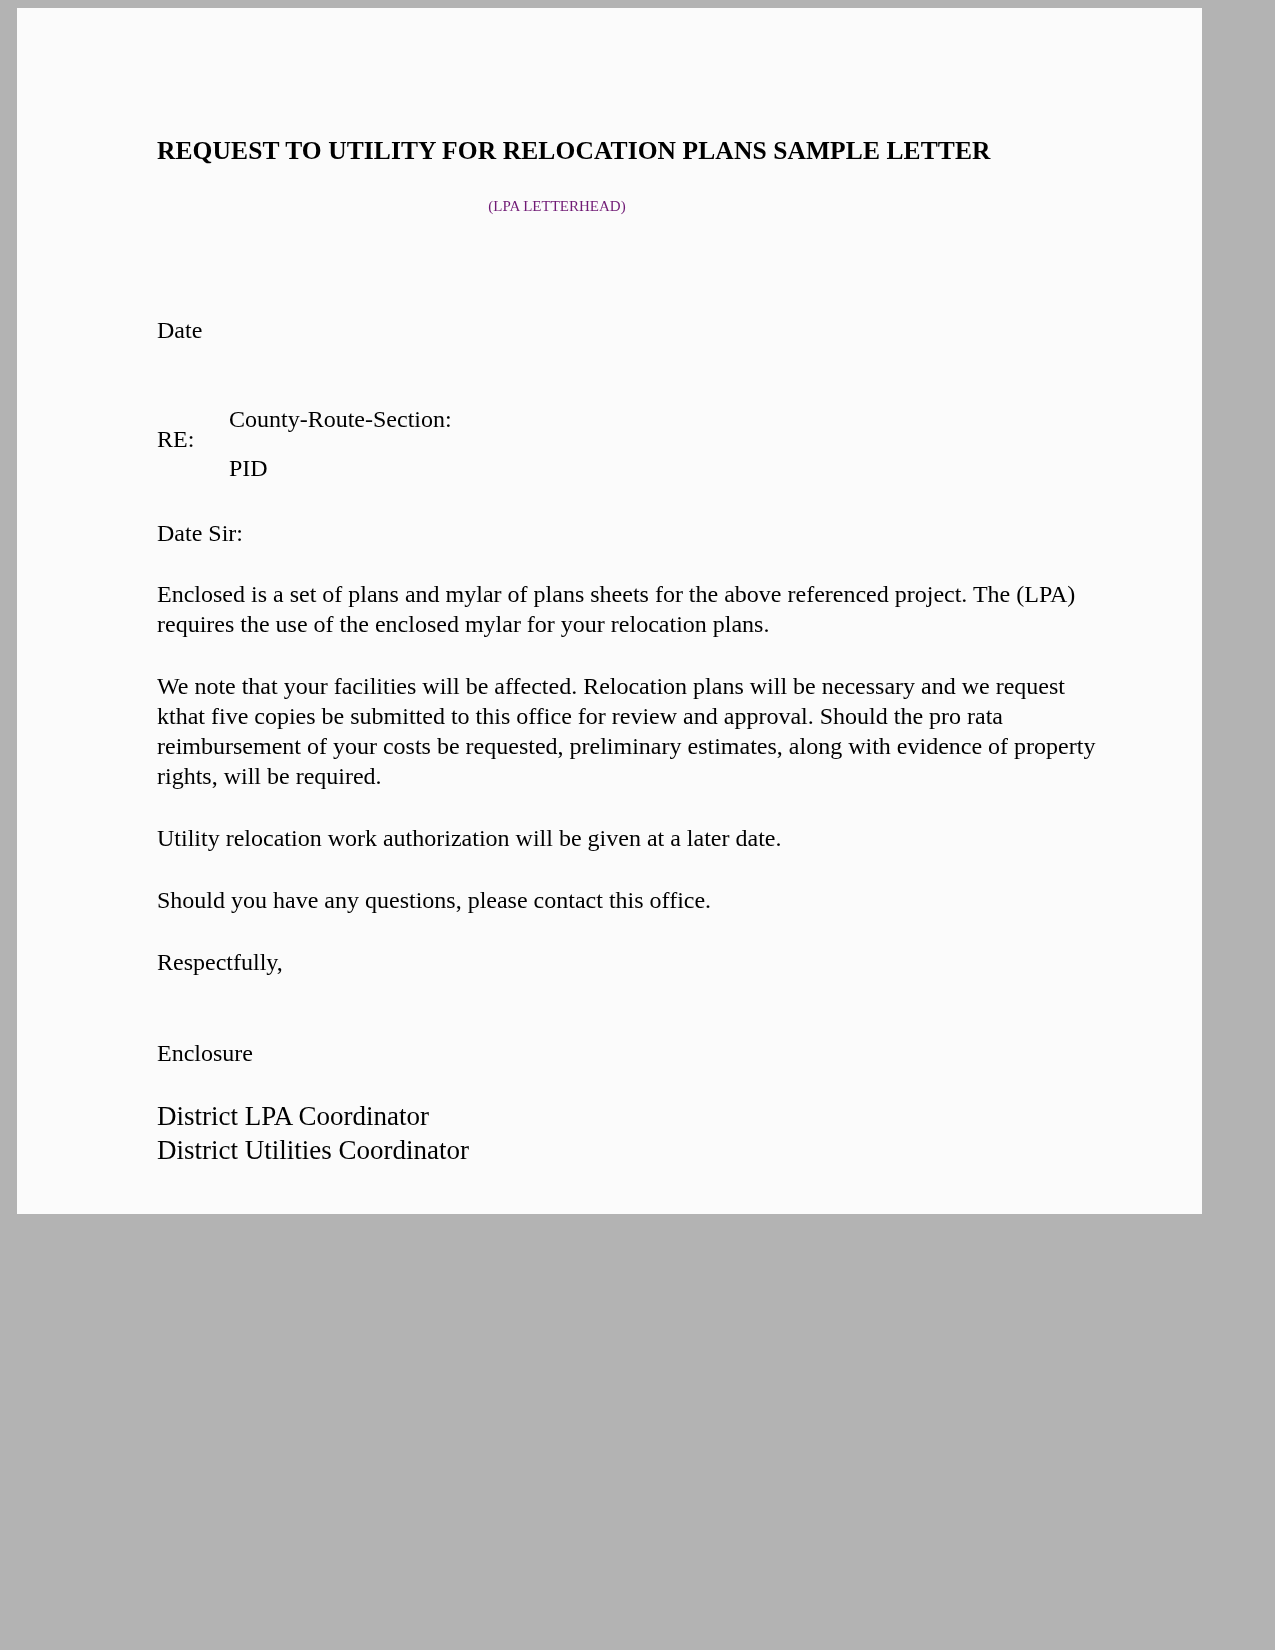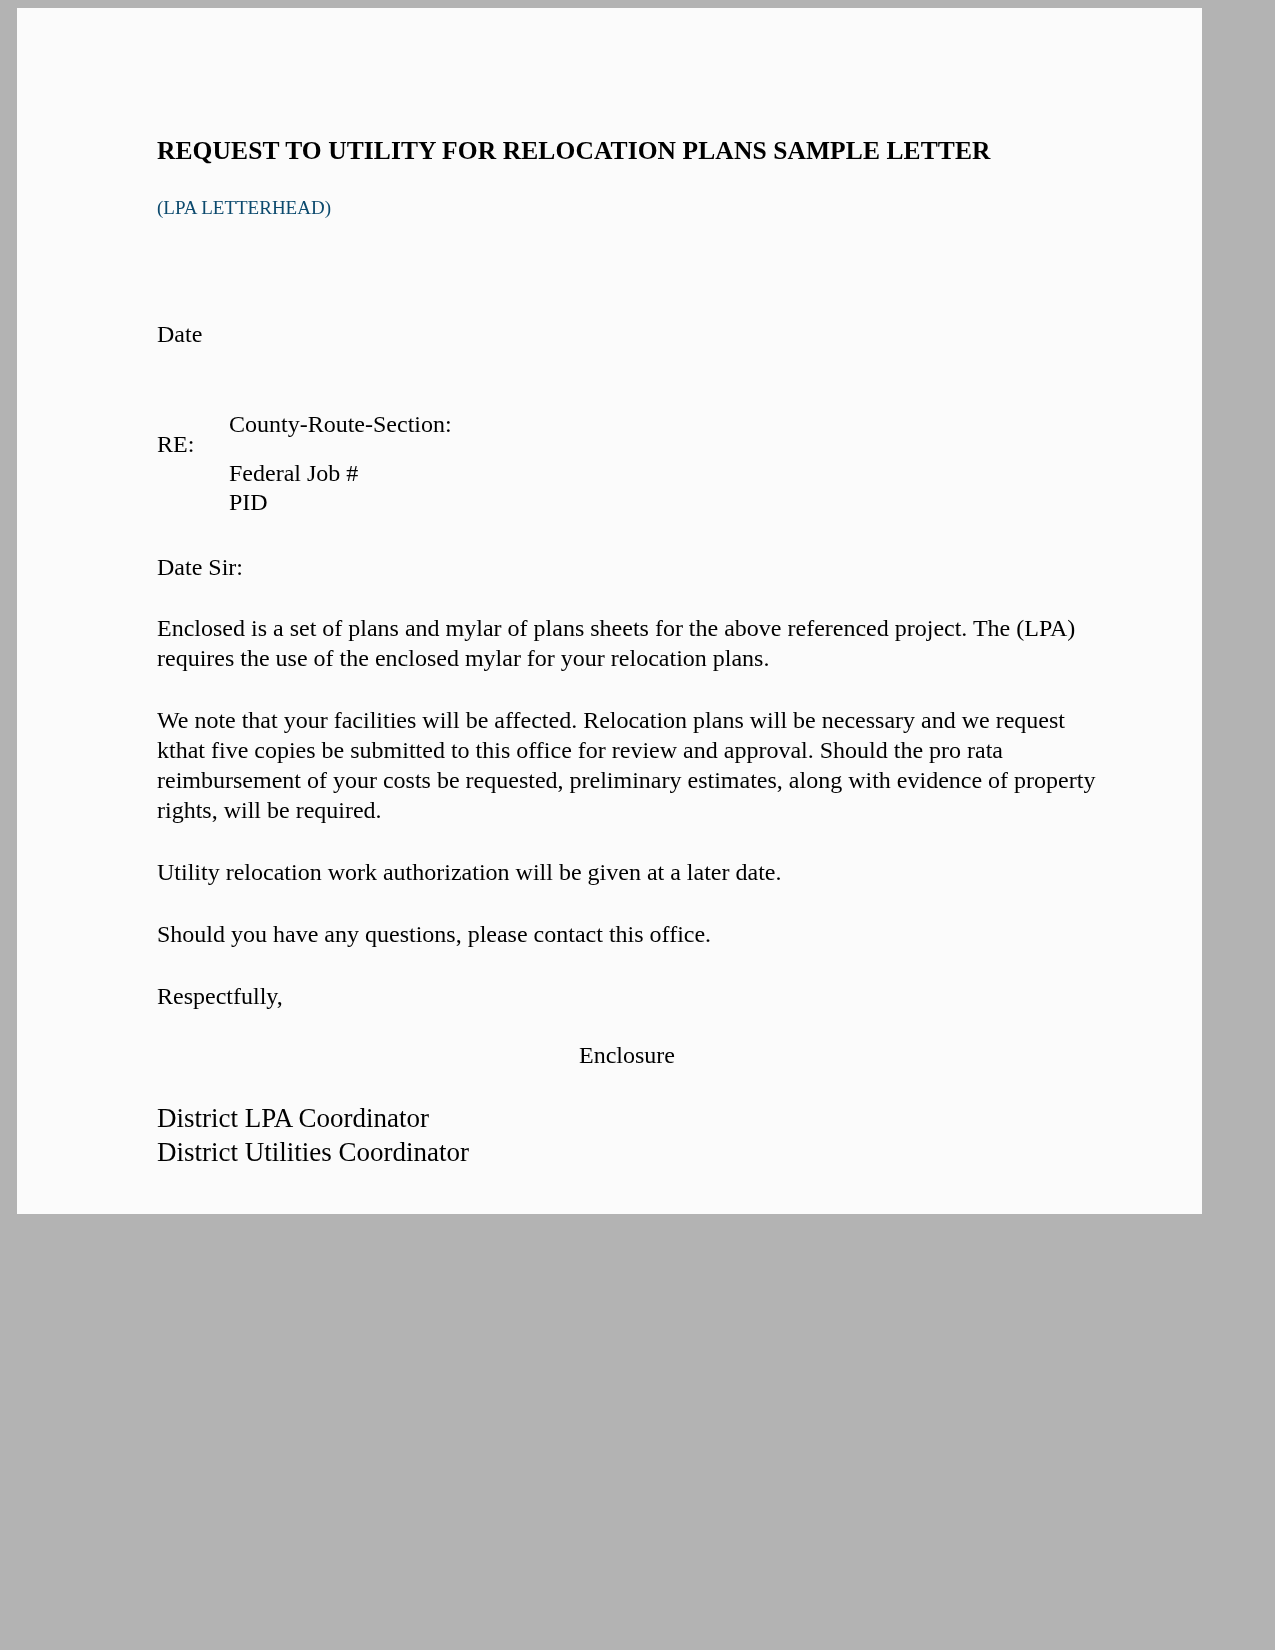--- a/index.html
+++ b/index.html
@@ -30,23 +30,23 @@
   }
   .doc-title {
     font-size: 25.5px;
     font-weight: bold;
     letter-spacing: 0.1px;
     color: #000;
     margin: 0;
     line-height: 1.2;
   }
   .letterhead {
-    font-size: 19px;
-    text-align: left;
-    color: #0c4a6e;
+    font-size: 15px;
+    text-align: center;
+    color: #701a75;
     margin: 30px 0 0 0;
     line-height: 1.2;
     padding-right: 140px;
   }
   .date-line {
     font-size: 24px;
     margin-top: 100px;
     line-height: 1.28;
   }
   .addr-block {
@@ -87,22 +87,21 @@
   .closing {
     font-size: 24px;
     margin-top: 34px;
   }
   .signer {
     font-size: 24px;
     margin-top: 85px;
   }
   .enclosure {
     font-size: 24px;
-    margin-top: 32px;
-    text-align: center;
+    margin-top: 64px;
   }
   .cc-block {
     font-size: 27px;
     margin-top: 32px;
     line-height: 1.28;
   }
   .cc-block div {
     line-height: 1.28;
   }
 </style>
@@ -119,24 +118,20 @@
     <div class="date-line">Date</div>
 
 
     <div class="re-block">
       <div class="re-row">
         <span class="re-label">RE:</span>
         <span class="re-val">County-Route-Section:</span>
       </div>
       <div class="re-row">
         <span class="re-label"></span>
-        <span class="re-val">Federal Job #</span>
-      </div>
-      <div class="re-row">
-        <span class="re-label"></span>
         <span class="re-val">PID</span>
       </div>
     </div>
 
     <div class="salutation">Date Sir:</div>
 
     <p class="para">Enclosed is a set of plans and mylar of plans sheets for the above referenced project. The (LPA) requires the use of the enclosed mylar for your relocation plans.</p>
     <p class="para">We note that your facilities will be affected. Relocation plans will be necessary and  we request kthat five copies be submitted to this office for review and approval. Should the pro rata reimbursement of your costs be requested, preliminary estimates, along with evidence of property rights, will be required.</p>
     <p class="para">Utility relocation work authorization will be given at a later date.</p>
     <p class="para">Should you have any questions, please contact this office.</p>

